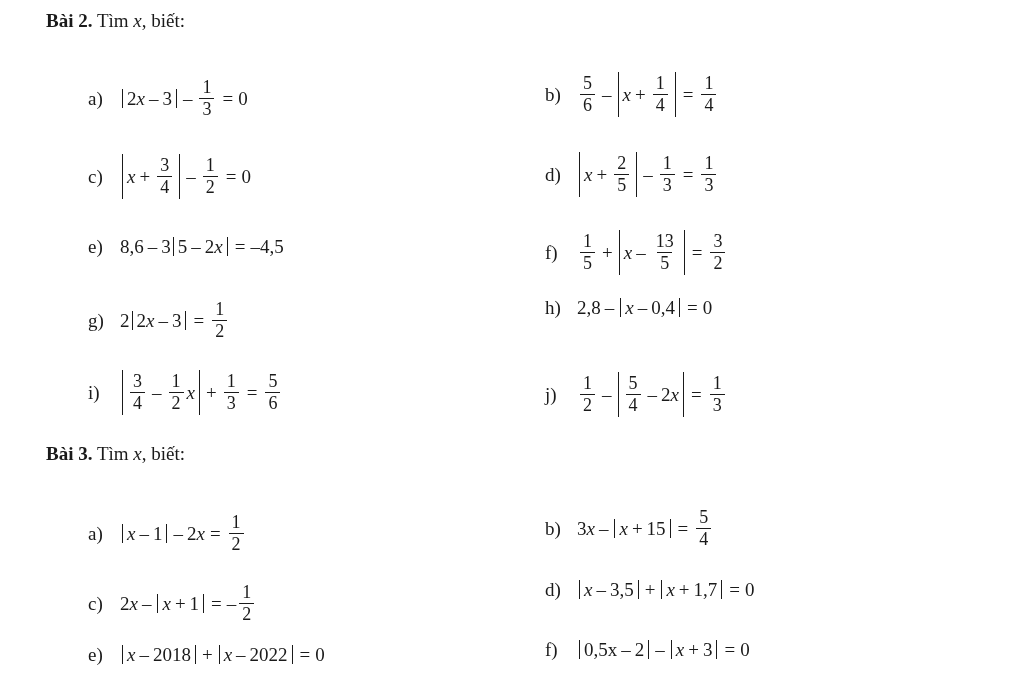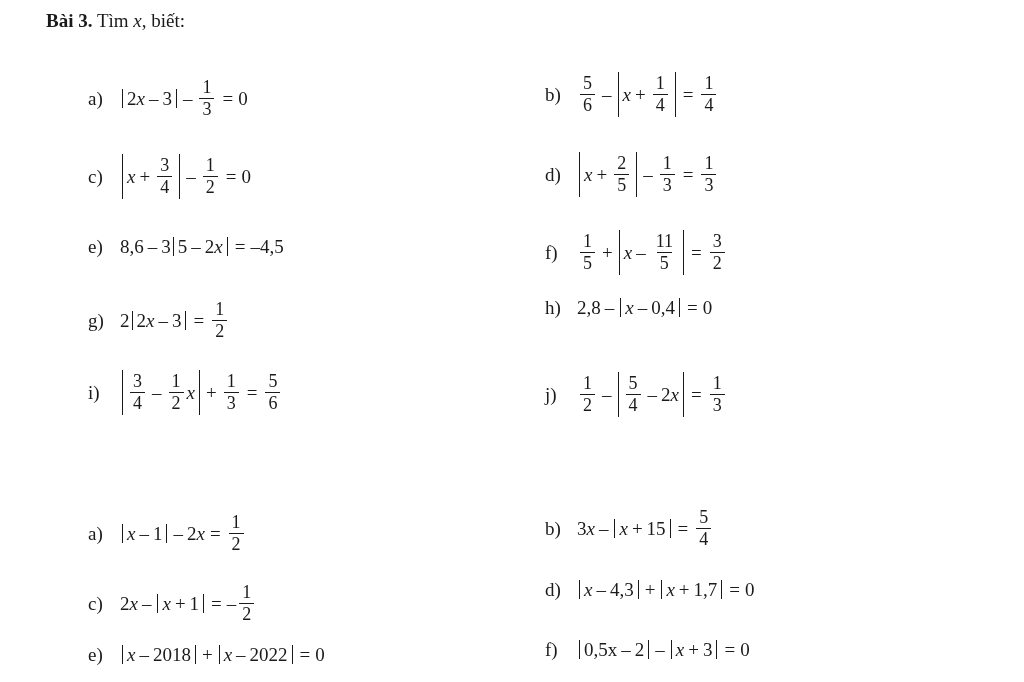--- a/index.html
+++ b/index.html
@@ -90,241 +90,246 @@
   .abs.tall { padding-top: 2px; padding-bottom: 2px; }
   .ital { font-style: italic; }
   .upr { font-style: normal; }
 </style>
 </head>
 <body>
 
 <div class="page">
 
   <div class="section-title" id="bai2-title">
+    <span class="bold">Bài 2.</span>
+    <span>Tìm</span>
+    <span class="ital">x</span><span>, biết:</span>
+  </div>
+
+  <div class="prob" style="left:88px; top:78px;">
+    <span class="lbl">a)</span>
+    <span class="expr">
+      <span class="abs">
+          <span class="upr">2</span>
+          <span class="ital">x</span>
+          <span class="op">–</span>
+          <span class="upr">3</span>
+        </span>
+      <span class="op">–</span>
+      <span class="frac">
+          <span class="n">1</span>
+          <span class="d">3</span>
+        </span>
+      <span class="eq">=</span>
+      <span class="upr">0</span>
+    </span>
+  </div>
+
+  <div class="prob" style="left:545px; top:72px;">
+    <span class="lbl">b)</span>
+    <span class="expr">
+      <span class="frac">
+          <span class="n">5</span>
+          <span class="d">6</span>
+        </span>
+      <span class="op">–</span>
+      <span class="abs tall">
+          <span class="ital">x</span>
+          <span class="op">+</span>
+          <span class="frac">
+            <span class="n">1</span>
+            <span class="d">4</span>
+          </span>
+        </span>
+      <span class="eq">=</span>
+      <span class="frac">
+          <span class="n">1</span>
+          <span class="d">4</span>
+        </span>
+    </span>
+  </div>
+
+  <div class="prob" style="left:88px; top:154px;">
+    <span class="lbl">c)</span>
+    <span class="expr">
+      <span class="abs tall">
+          <span class="ital">x</span>
+          <span class="op">+</span>
+          <span class="frac">
+            <span class="n">3</span>
+            <span class="d">4</span>
+          </span>
+        </span>
+      <span class="op">–</span>
+      <span class="frac">
+          <span class="n">1</span>
+          <span class="d">2</span>
+        </span>
+      <span class="eq">=</span>
+      <span class="upr">0</span>
+    </span>
+  </div>
+
+  <div class="prob" style="left:545px; top:152px;">
+    <span class="lbl">d)</span>
+    <span class="expr">
+      <span class="abs tall">
+          <span class="ital">x</span>
+          <span class="op">+</span>
+          <span class="frac">
+            <span class="n">2</span>
+            <span class="d">5</span>
+          </span>
+        </span>
+      <span class="op">–</span>
+      <span class="frac">
+          <span class="n">1</span>
+          <span class="d">3</span>
+        </span>
+      <span class="eq">=</span>
+      <span class="frac">
+          <span class="n">1</span>
+          <span class="d">3</span>
+        </span>
+    </span>
+  </div>
+
+  <div class="prob" style="left:88px; top:237px;">
+    <span class="lbl">e)</span>
+    <span class="expr">
+      <span class="upr">8,6</span>
+      <span class="op">–</span>
+      <span class="upr">3</span>
+      <span class="abs">
+          <span class="upr">5</span>
+          <span class="op">–</span>
+          <span class="upr">2</span>
+          <span class="ital">x</span>
+        </span>
+      <span class="eq">=</span>
+      <span class="upr">–4,5</span>
+    </span>
+  </div>
+
+  <div class="prob" style="left:545px; top:230px;">
+    <span class="lbl">f)</span>
+    <span class="expr">
+      <span class="frac">
+          <span class="n">1</span>
+          <span class="d">5</span>
+        </span>
+      <span class="op">+</span>
+      <span class="abs tall">
+          <span class="ital">x</span>
+          <span class="op">–</span>
+          <span class="frac">
+            <span class="n">13</span>
+            <span class="d">5</span>
+          </span>
+        </span>
+      <span class="eq">=</span>
+      <span class="frac">
+          <span class="n">3</span>
+          <span class="d">2</span>
+        </span>
+    </span>
+  </div>
+
+  <div class="prob" style="left:88px; top:300px;">
+    <span class="lbl">g)</span>
+    <span class="expr">
+      <span class="upr">2</span>
+      <span class="abs">
+          <span class="upr">2</span>
+          <span class="ital">x</span>
+          <span class="op">–</span>
+          <span class="upr">3</span>
+        </span>
+      <span class="eq">=</span>
+      <span class="frac">
+          <span class="n">1</span>
+          <span class="d">2</span>
+        </span>
+    </span>
+  </div>
+
+  <div class="prob" style="left:545px; top:298px;">
+    <span class="lbl">h)</span>
+    <span class="expr">
+      <span class="upr">2,8</span>
+      <span class="op">–</span>
+      <span class="abs">
+          <span class="ital">x</span>
+          <span class="op">–</span>
+          <span class="upr">0,4</span>
+        </span>
+      <span class="eq">=</span>
+      <span class="upr">0</span>
+    </span>
+  </div>
+
+  <div class="prob" style="left:88px; top:370px;">
+    <span class="lbl">i)</span>
+    <span class="expr">
+      <span class="abs tall">
+          <span class="frac">
+            <span class="n">3</span>
+            <span class="d">4</span>
+          </span>
+          <span class="op">–</span>
+          <span class="frac">
+            <span class="n">1</span>
+            <span class="d">2</span>
+          </span>
+          <span class="ital">x</span>
+        </span>
+      <span class="op">+</span>
+      <span class="frac">
+          <span class="n">1</span>
+          <span class="d">3</span>
+        </span>
+      <span class="eq">=</span>
+      <span class="frac">
+          <span class="n">5</span>
+          <span class="d">6</span>
+        </span>
+    </span>
+  </div>
+
+  <div class="prob" style="left:545px; top:372px;">
+    <span class="lbl">j)</span>
+    <span class="expr">
+      <span class="frac">
+          <span class="n">1</span>
+          <span class="d">2</span>
+        </span>
+      <span class="op">–</span>
+      <span class="abs tall">
+          <span class="frac">
+            <span class="n">5</span>
+            <span class="d">4</span>
+          </span>
+          <span class="op">–</span>
+          <span class="upr">2</span>
+          <span class="ital">x</span>
+        </span>
+      <span class="eq">=</span>
+      <span class="frac">
+          <span class="n">1</span>
+          <span class="d">3</span>
+        </span>
+    </span>
+  </div>
+
+  <div class="section-title" id="bai3-title">
     <span class="bold">Bài 3.</span>
     <span>Tìm</span>
     <span class="ital">x</span><span>, biết:</span>
   </div>
 
-  <div class="prob" style="left:88px; top:78px;">
-    <span class="lbl">a)</span>
-    <span class="expr">
-      <span class="abs">
-          <span class="upr">2</span>
-          <span class="ital">x</span>
-          <span class="op">–</span>
-          <span class="upr">3</span>
-        </span>
-      <span class="op">–</span>
-      <span class="frac">
-          <span class="n">1</span>
-          <span class="d">3</span>
-        </span>
-      <span class="eq">=</span>
-      <span class="upr">0</span>
-    </span>
-  </div>
-
-  <div class="prob" style="left:545px; top:72px;">
-    <span class="lbl">b)</span>
-    <span class="expr">
-      <span class="frac">
-          <span class="n">5</span>
-          <span class="d">6</span>
-        </span>
-      <span class="op">–</span>
-      <span class="abs tall">
-          <span class="ital">x</span>
-          <span class="op">+</span>
-          <span class="frac">
-            <span class="n">1</span>
-            <span class="d">4</span>
-          </span>
-        </span>
-      <span class="eq">=</span>
-      <span class="frac">
-          <span class="n">1</span>
-          <span class="d">4</span>
-        </span>
-    </span>
-  </div>
-
-  <div class="prob" style="left:88px; top:154px;">
-    <span class="lbl">c)</span>
-    <span class="expr">
-      <span class="abs tall">
-          <span class="ital">x</span>
-          <span class="op">+</span>
-          <span class="frac">
-            <span class="n">3</span>
-            <span class="d">4</span>
-          </span>
-        </span>
-      <span class="op">–</span>
-      <span class="frac">
-          <span class="n">1</span>
-          <span class="d">2</span>
-        </span>
-      <span class="eq">=</span>
-      <span class="upr">0</span>
-    </span>
-  </div>
-
-  <div class="prob" style="left:545px; top:152px;">
-    <span class="lbl">d)</span>
-    <span class="expr">
-      <span class="abs tall">
-          <span class="ital">x</span>
-          <span class="op">+</span>
-          <span class="frac">
-            <span class="n">2</span>
-            <span class="d">5</span>
-          </span>
-        </span>
-      <span class="op">–</span>
-      <span class="frac">
-          <span class="n">1</span>
-          <span class="d">3</span>
-        </span>
-      <span class="eq">=</span>
-      <span class="frac">
-          <span class="n">1</span>
-          <span class="d">3</span>
-        </span>
-    </span>
-  </div>
-
-  <div class="prob" style="left:88px; top:237px;">
-    <span class="lbl">e)</span>
-    <span class="expr">
-      <span class="upr">8,6</span>
-      <span class="op">–</span>
-      <span class="upr">3</span>
-      <span class="abs">
-          <span class="upr">5</span>
-          <span class="op">–</span>
-          <span class="upr">2</span>
-          <span class="ital">x</span>
-        </span>
-      <span class="eq">=</span>
-      <span class="upr">–4,5</span>
-    </span>
-  </div>
-
-  <div class="prob" style="left:545px; top:230px;">
-    <span class="lbl">f)</span>
-    <span class="expr">
-      <span class="frac">
-          <span class="n">1</span>
-          <span class="d">5</span>
-        </span>
-      <span class="op">+</span>
-      <span class="abs tall">
-          <span class="ital">x</span>
-          <span class="op">–</span>
-          <span class="frac">
-            <span class="n">11</span>
-            <span class="d">5</span>
-          </span>
-        </span>
-      <span class="eq">=</span>
-      <span class="frac">
-          <span class="n">3</span>
-          <span class="d">2</span>
-        </span>
-    </span>
-  </div>
-
-  <div class="prob" style="left:88px; top:300px;">
-    <span class="lbl">g)</span>
-    <span class="expr">
-      <span class="upr">2</span>
-      <span class="abs">
-          <span class="upr">2</span>
-          <span class="ital">x</span>
-          <span class="op">–</span>
-          <span class="upr">3</span>
-        </span>
-      <span class="eq">=</span>
-      <span class="frac">
-          <span class="n">1</span>
-          <span class="d">2</span>
-        </span>
-    </span>
-  </div>
-
-  <div class="prob" style="left:545px; top:298px;">
-    <span class="lbl">h)</span>
-    <span class="expr">
-      <span class="upr">2,8</span>
-      <span class="op">–</span>
-      <span class="abs">
-          <span class="ital">x</span>
-          <span class="op">–</span>
-          <span class="upr">0,4</span>
-        </span>
-      <span class="eq">=</span>
-      <span class="upr">0</span>
-    </span>
-  </div>
-
-  <div class="prob" style="left:88px; top:370px;">
-    <span class="lbl">i)</span>
-    <span class="expr">
-      <span class="abs tall">
-          <span class="frac">
-            <span class="n">3</span>
-            <span class="d">4</span>
-          </span>
-          <span class="op">–</span>
-          <span class="frac">
-            <span class="n">1</span>
-            <span class="d">2</span>
-          </span>
-          <span class="ital">x</span>
-        </span>
-      <span class="op">+</span>
-      <span class="frac">
-          <span class="n">1</span>
-          <span class="d">3</span>
-        </span>
-      <span class="eq">=</span>
-      <span class="frac">
-          <span class="n">5</span>
-          <span class="d">6</span>
-        </span>
-    </span>
-  </div>
-
-  <div class="prob" style="left:545px; top:372px;">
-    <span class="lbl">j)</span>
-    <span class="expr">
-      <span class="frac">
-          <span class="n">1</span>
-          <span class="d">2</span>
-        </span>
-      <span class="op">–</span>
-      <span class="abs tall">
-          <span class="frac">
-            <span class="n">5</span>
-            <span class="d">4</span>
-          </span>
-          <span class="op">–</span>
-          <span class="upr">2</span>
-          <span class="ital">x</span>
-        </span>
-      <span class="eq">=</span>
-      <span class="frac">
-          <span class="n">1</span>
-          <span class="d">3</span>
-        </span>
-    </span>
-  </div>
-
-
   <div class="prob" style="left:88px; top:513px;">
     <span class="lbl">a)</span>
     <span class="expr">
       <span class="abs">
           <span class="ital">x</span>
           <span class="op">–</span>
           <span class="upr">1</span>
         </span>
       <span class="op">–</span>
       <span class="upr">2</span>
@@ -375,21 +380,21 @@
         </span>
     </span>
   </div>
 
   <div class="prob" style="left:545px; top:580px;">
     <span class="lbl">d)</span>
     <span class="expr">
       <span class="abs">
           <span class="ital">x</span>
           <span class="op">–</span>
-          <span class="upr">4,3</span>
+          <span class="upr">3,5</span>
         </span>
       <span class="op">+</span>
       <span class="abs">
           <span class="ital">x</span>
           <span class="op">+</span>
           <span class="upr">1,7</span>
         </span>
       <span class="eq">=</span>
       <span class="upr">0</span>
     </span>

